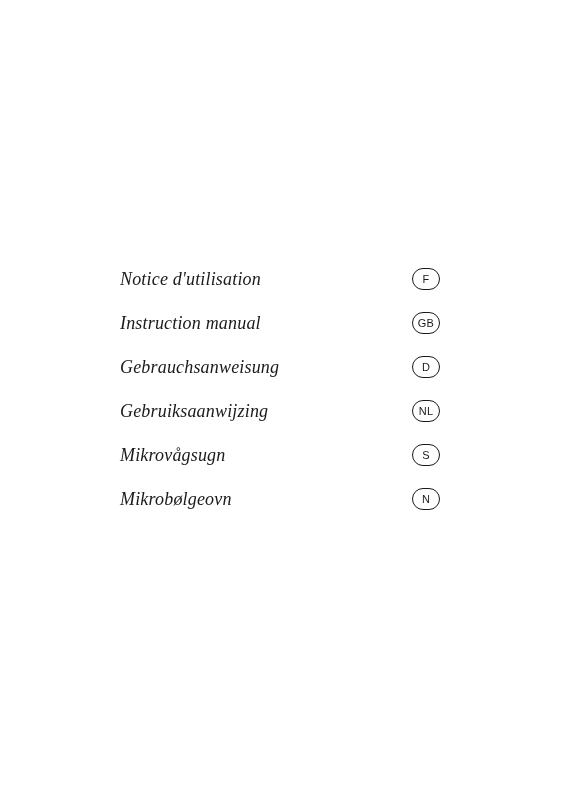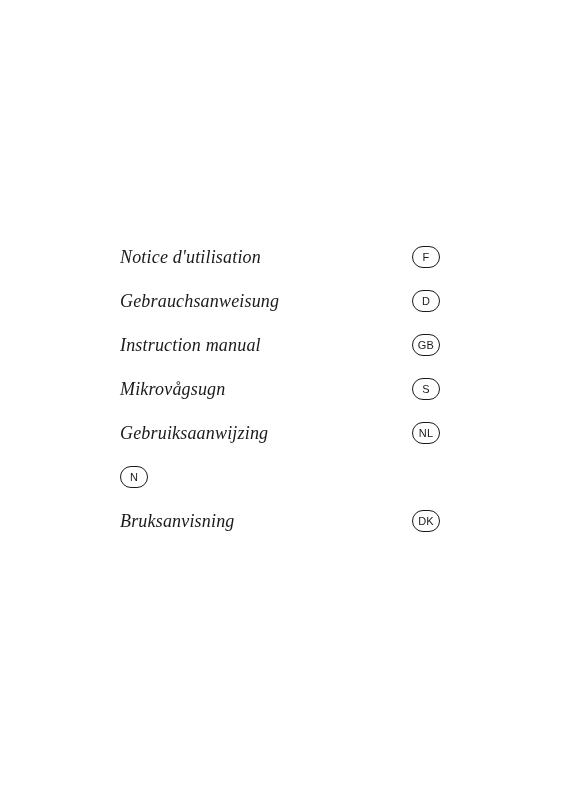--- a/index.html
+++ b/index.html
@@ -67,35 +67,32 @@
   </style>
 </head>
 <body>
 
 <div class="page">
 <div class="manual-entry">
       <span class="entry-label">Notice d'utilisation</span>
       <span class="entry-badge oval">F</span>
     </div>
     <div class="manual-entry">
+      <span class="entry-label">Instruction manual</span>
+      <span class="entry-badge oval">GB</span>
+    </div>
+    <div class="manual-entry">
       <span class="entry-label">Gebrauchsanweisung</span>
       <span class="entry-badge oval">D</span>
     </div>
     <div class="manual-entry">
-      <span class="entry-label">Instruction manual</span>
-      <span class="entry-badge oval">GB</span>
+      <span class="entry-label">Gebruiksaanwijzing</span>
+      <span class="entry-badge oval">NL</span>
     </div>
     <div class="manual-entry">
       <span class="entry-label">Mikrovågsugn</span>
       <span class="entry-badge oval">S</span>
     </div>
     <div class="manual-entry">
-      <span class="entry-label">Gebruiksaanwijzing</span>
-      <span class="entry-badge oval">NL</span>
-    </div>
-    <div class="manual-entry">
+      <span class="entry-label">Mikrobølgeovn</span>
       <span class="entry-badge oval">N</span>
-    </div>
-    <div class="manual-entry">
-      <span class="entry-label">Bruksanvisning</span>
-      <span class="entry-badge oval">DK</span>
     </div>
   </div>
 
 </body></html>

